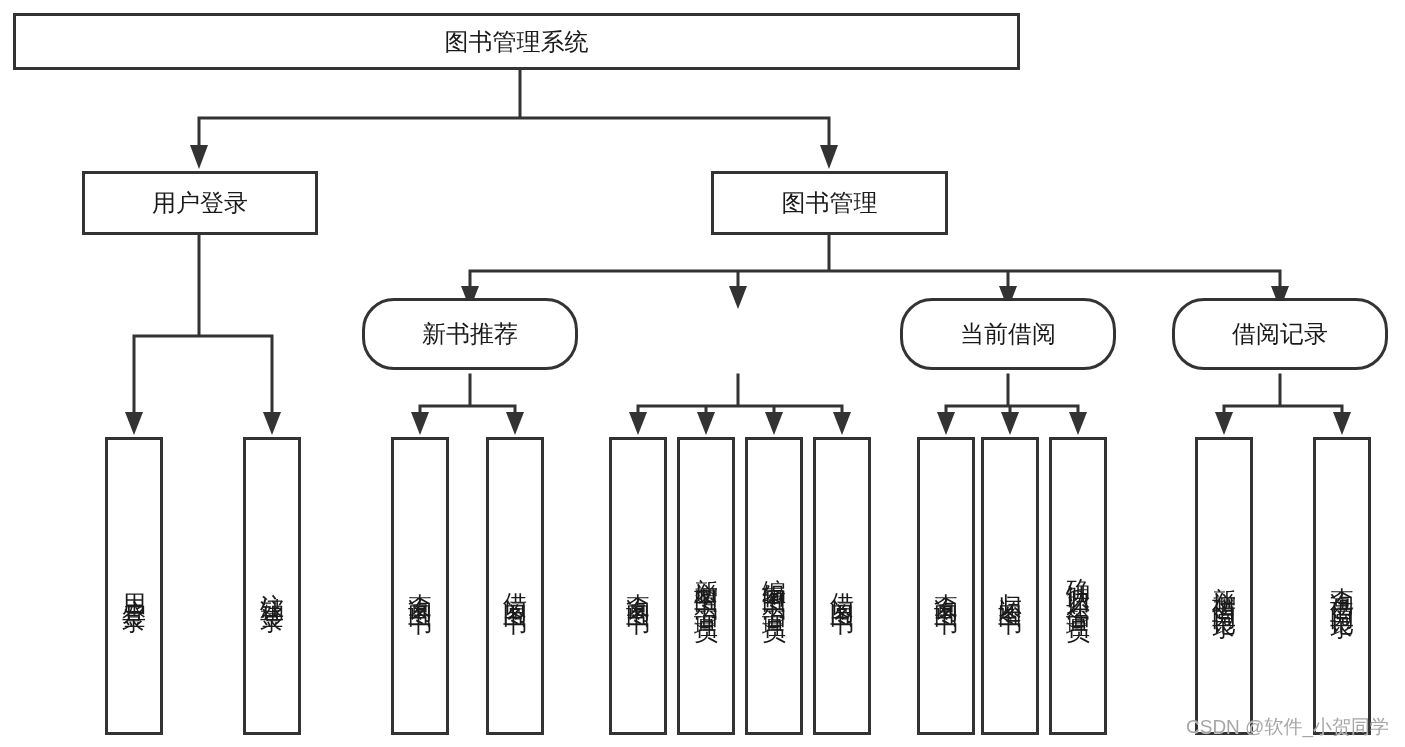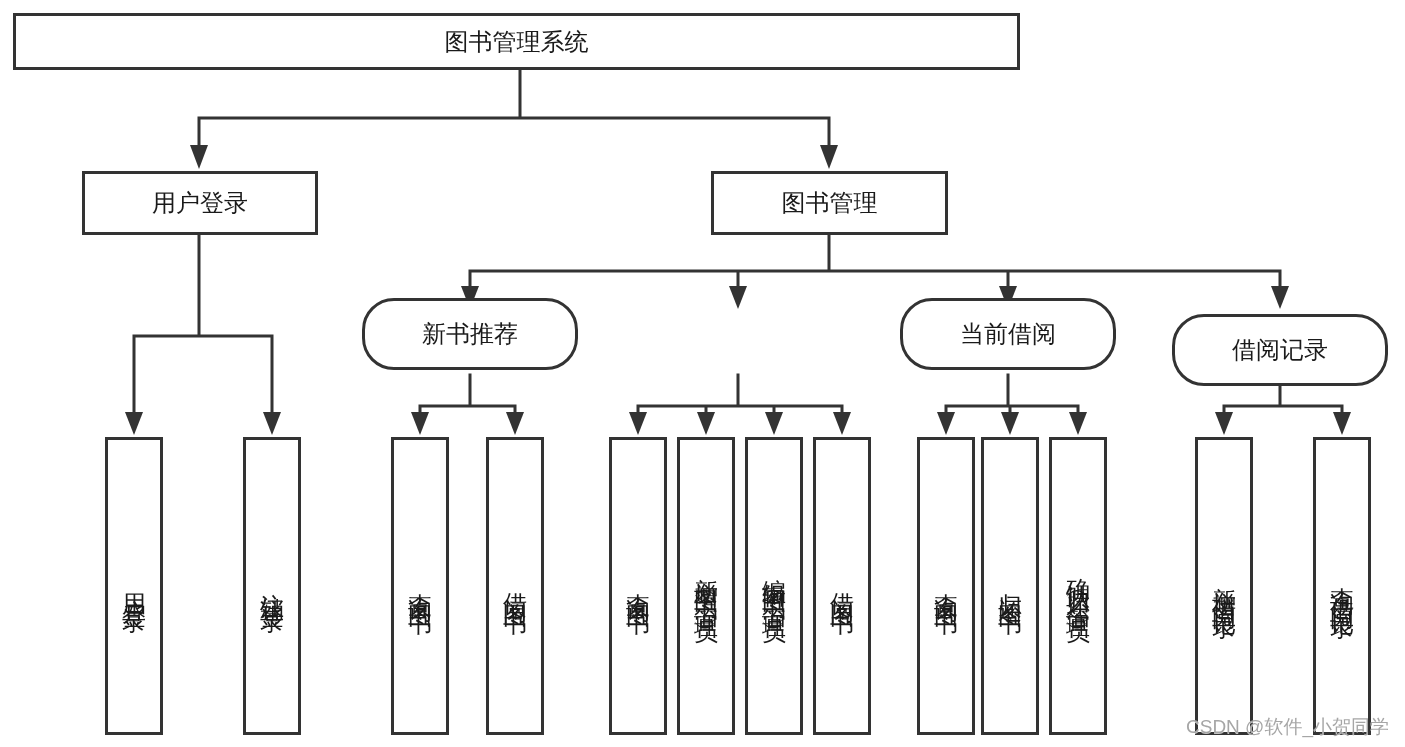--- a/index.html
+++ b/index.html
@@ -50,21 +50,21 @@
   
   .n-root   { left: 13px;   top: 13px;  width: 1007px; height: 57px; }
   
   .n-login  { left: 82px;   top: 171px; width: 236px;  height: 64px; }
   .n-mgmt   { left: 711px;  top: 171px; width: 237px;  height: 64px; }
   
   .lvl3     { top: 298px; height: 72px; width: 216px; border-radius: 32px; }
   .n-newbook   { left: 362px;  }
   .n-borrow    { left: 630px;  }
   .n-current   { left: 900px;  }
-  .n-record    { left: 1172px; margin-top: 16px; }
+  .n-record    { left: 1172px; }
   
   .leaf { top: 437px; height: 298px; width: 58px; }
   .lf-1a { left: 105px;  }
   .lf-1b { left: 243px;  }
   .lf-2a { left: 391px;  }
   .lf-2b { left: 486px;  }
   .lf-3a { left: 609px;  }
   .lf-3b { left: 677px;  }
   .lf-3c { left: 745px;  }
   .lf-3d { left: 813px;  }

